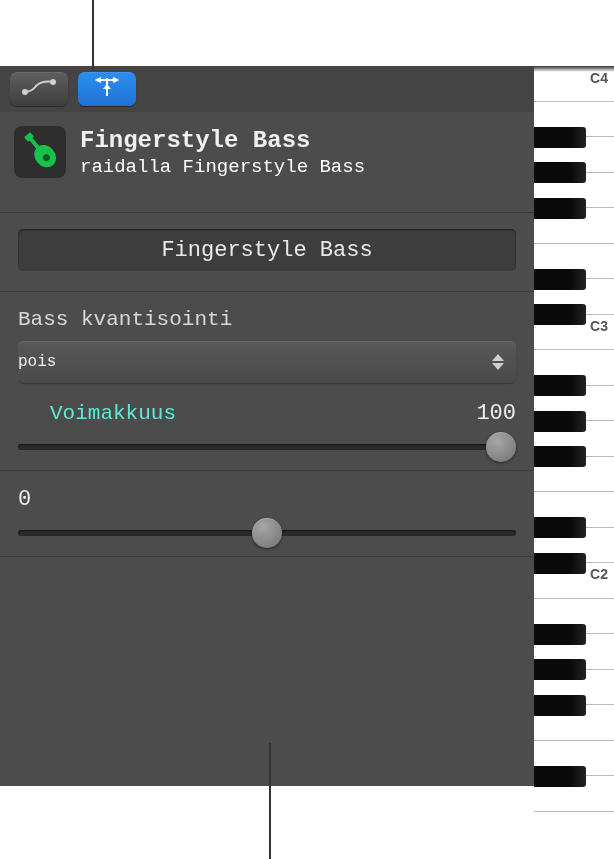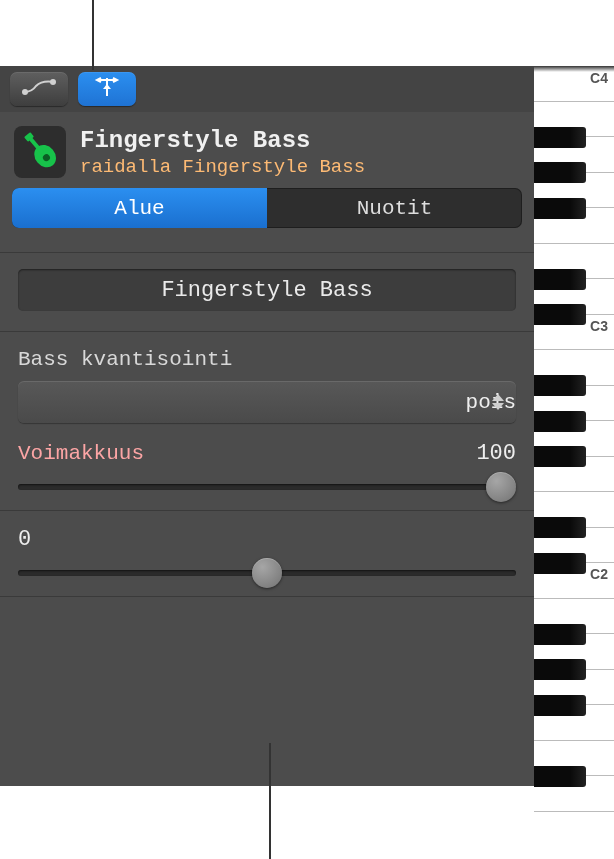--- a/index.html
+++ b/index.html
@@ -75,21 +75,21 @@
       width: 52px;
       height: 52px;
       border-radius: 8px;
       background: #2d2d2d;
       display: flex;
       align-items: center;
       justify-content: center;
     }
     .header-titles { display: flex; flex-direction: column; gap: 2px; }
     .region-title { color: #f0f0f0; font-size: 24px; font-weight: 600; }
-    .track-title { color: #fdba74; font-size: 19px; }
+    .track-title { color: #ffffff; font-size: 19px; }
     .tab-bar {
       display: flex;
       margin: 0 12px;
       height: 40px;
       border-radius: 7px;
       overflow: hidden;
       background: #2e2e2e;
       box-shadow: inset 0 0 0 1px rgba(0,0,0,0.35);
     }
     .tab {
@@ -121,42 +121,42 @@
       font-size: 22px;
       box-shadow: inset 0 1px 2px rgba(0,0,0,0.5);
     }
     .param-label { color: #d8d8d8; font-size: 21px; margin-bottom: 10px; }
     .select-box {
       height: 42px;
       background: linear-gradient(#585858,#4a4a4a);
       border-radius: 6px;
       display: flex;
       align-items: center;
-      justify-content: flex-end;
+      justify-content: flex-start;
       position: relative;
       color: #eee;
-      font-size: 21px;
+      font-size: 16px;
       box-shadow: inset 0 1px 0 rgba(255,255,255,0.1), 0 1px 1px rgba(0,0,0,0.3);
     }
     .select-arrows {
       position: absolute;
       right: 12px;
       top: 50%;
       transform: translateY(-50%);
       display: flex;
       flex-direction: column;
       gap: 2px;
     }
     .slider-row {
       display: flex;
       justify-content: space-between;
       align-items: baseline;
       margin-top: 18px;
     }
-    .slider-label { color: #fca5a5; font-size: 21px; }
+    .slider-label { color: #5eead4; font-size: 21px; margin-left: 32px; }
     .slider-value { color: #eee; font-size: 22px; }
     .slider-track {
       position: relative;
       height: 6px;
       background: #2b2b2b;
       border-radius: 3px;
       margin-top: 18px;
       box-shadow: inset 0 1px 2px rgba(0,0,0,0.6);
     }
     .slider-thumb {
@@ -250,24 +250,20 @@
             </g>
           </svg>
         </span>
       </div>
       <div class="header-titles">
         <div class="region-title">Fingerstyle Bass</div>
         <div class="track-title">raidalla Fingerstyle Bass</div>
       </div>
     </div>
 
-    <div class="tab-bar">
-      <div class="tab active">Alue</div>
-      <div class="tab">Nuotit</div>
-    </div>
 
     <div class="section first">
       <div class="name-field">Fingerstyle Bass</div>
     </div>
 
     <div class="section">
       <div class="param-label">Bass kvantisointi</div>
       <div class="select-box">
         <span>pois</span>
         <span class="select-arrows">

